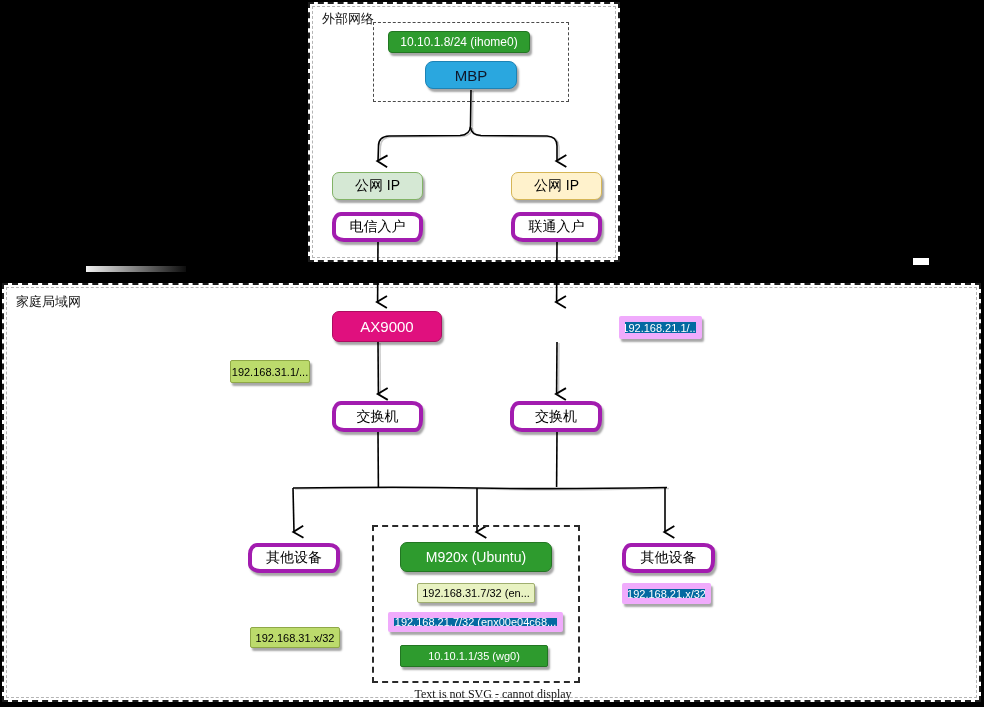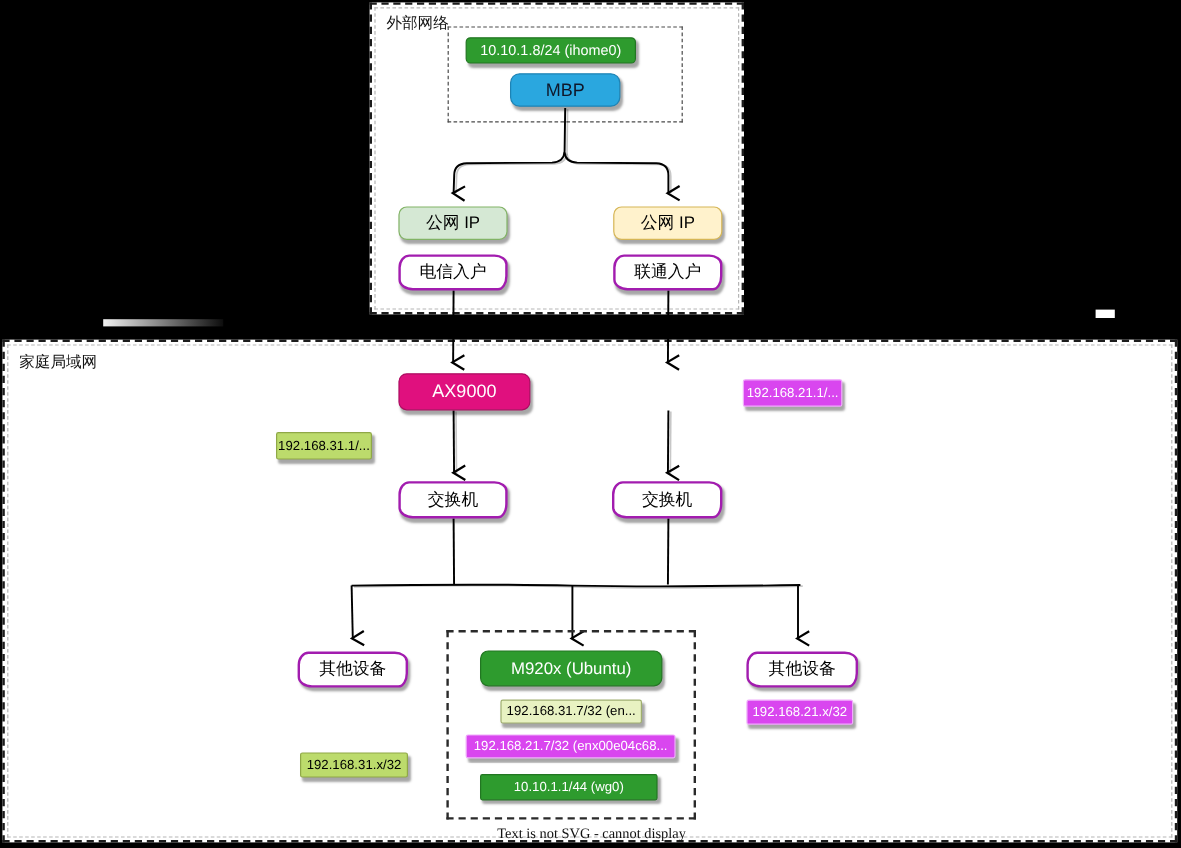--- a/index.html
+++ b/index.html
@@ -16,36 +16,36 @@
   }
   .groupbox{
     position:absolute;border:2px dashed #4a4a4a;box-sizing:border-box;background:transparent;
   }
   .node{
     position:absolute;display:flex;align-items:center;justify-content:center;
     box-sizing:border-box;white-space:nowrap;
     box-shadow:2px 3px 2px rgba(0,0,0,0.35);
   }
   .node.white{
-    background:#fff;border:2px solid #a21caf;
+    background:#fff;border:4px solid #a21caf;
     border-radius:9px 11px 8px 12px / 11px 8px 12px 9px;font-size:14px;
   }
   .node.green{background:#2E9B2E;color:#fff;border:1px solid #227622;border-radius:4px;}
   .node.blue{background:#2AA7DF;color:#0f172a;border:1px solid #1d83b5;border-radius:8px;font-size:15px;}
   .node.pink{background:#E0107E;color:#fff;border:1px solid #ad0c61;border-radius:7px;font-size:15px;}
   .node.lightgreen{background:#D5E8D4;border:1.5px solid #82B366;border-radius:7px;font-size:14px;}
   .node.lightyellow{background:#FFF2CC;border:1.5px solid #D6B656;border-radius:7px;font-size:14px;}
   .iplabel{
     position:absolute;display:flex;align-items:center;justify-content:center;
     box-sizing:border-box;font-size:11px;white-space:nowrap;overflow:hidden;
     box-shadow:2px 3px 2px rgba(0,0,0,0.35);border-radius:2px;
   }
   .iplabel.lime{background:#BCDB6C;border:1px solid #8FA847;color:#000;margin-top:44px;}
   .iplabel.palegreen{background:#E8F2C2;border:1px solid #9FAE6F;color:#000;}
-  .iplabel.purple{background:#d946ef;border:1px solid #f0abfc;color:#fff;}
+  .iplabel.purple{background:#0369a1;border:6px solid #f0abfc;color:#fff;}
   .iplabel.green{background:#2E9B2E;border:1px solid #227622;color:#fff;}
   #wires{position:absolute;left:0;top:0;pointer-events:none;}
   #fallback-note{
     position:absolute;left:293px;top:687px;width:400px;text-align:center;
     font-family:"Liberation Serif","DejaVu Serif",serif;font-size:12px;color:#111;
   }
   #artifact-strip{
     position:absolute;left:86px;top:266px;width:100px;height:6px;
     background:linear-gradient(to right,#f2f2f2,#0d0d0d);
   }
@@ -114,17 +114,17 @@
   <div class="node white" style="left:248px;top:543px;width:92px;height:30px;">其他设备</div>
   <div class="iplabel lime" style="left:250px;top:583px;width:90px;height:21px;">192.168.31.x/32</div>
 
   <div class="node white" style="left:622px;top:543px;width:93px;height:30px;">其他设备</div>
   <div class="iplabel purple" style="left:622px;top:583px;width:89px;height:21px;">192.168.21.x/32</div>
 
   <div class="groupbox" style="left:372px;top:525px;width:208px;height:158px;border-color:#2a2a2a;"></div>
   <div class="node green" style="left:400px;top:542px;width:152px;height:30px;font-size:14px;border-radius:7px;">M920x (Ubuntu)</div>
   <div class="iplabel palegreen" style="left:417px;top:583px;width:118px;height:20px;">192.168.31.7/32 (en...</div>
   <div class="iplabel purple" style="left:388px;top:612px;width:175px;height:20px;">192.168.21.7/32 (enx00e04c68...</div>
-  <div class="iplabel green" style="left:400px;top:645px;width:148px;height:22px;">10.10.1.1/44 (wg0)</div>
+  <div class="iplabel green" style="left:400px;top:645px;width:148px;height:22px;">10.10.1.1/35 (wg0)</div>
 
   <div id="fallback-note">Text is not SVG - cannot display</div>
 
 </div>
 
 </body></html>

